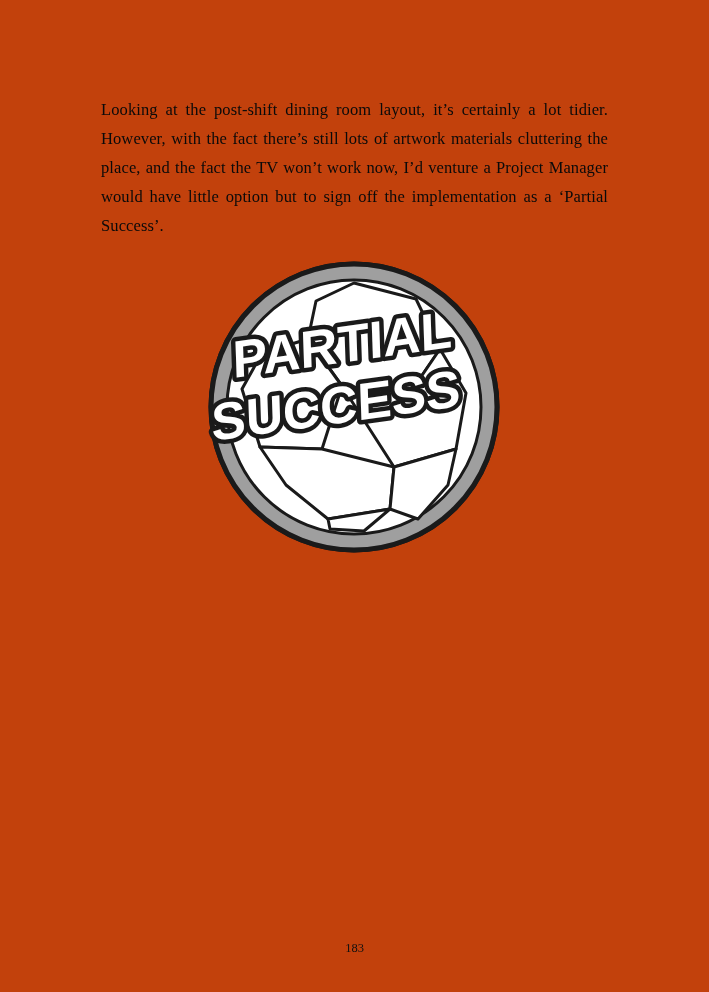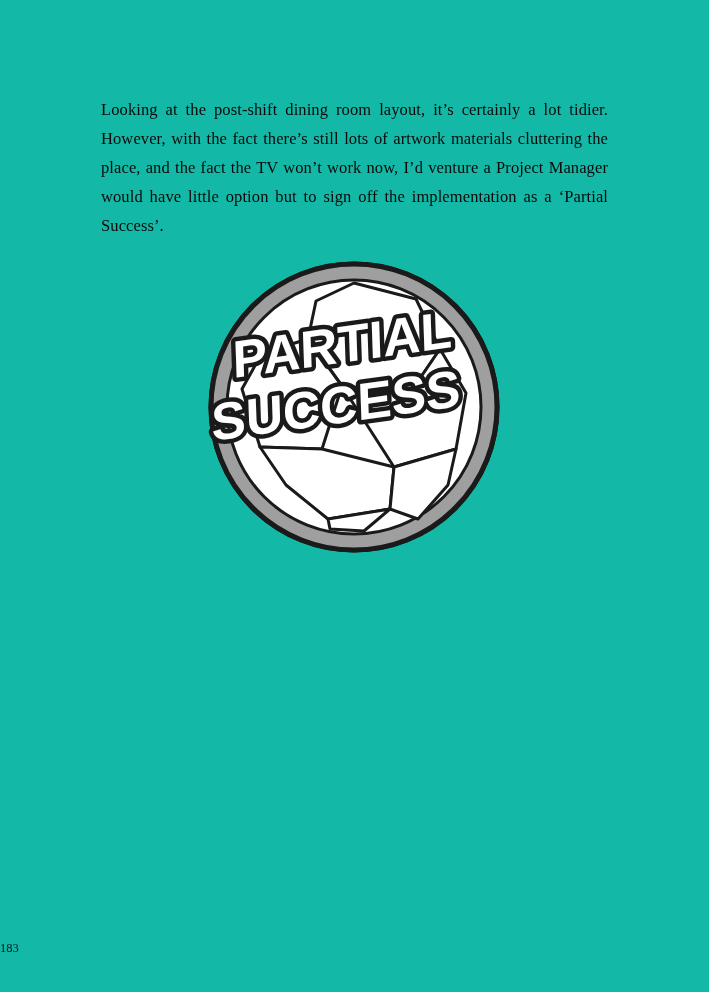--- a/index.html
+++ b/index.html
@@ -12,21 +12,21 @@
     height: 992px;
     position: relative;
     font-family: "Liberation Serif", serif;
     color: #000000;
     overflow: hidden;
   }
 
   .page {
     position: absolute;
     inset: 0;
-    background: #14b8a6;
+    background: #c2410c;
   }
 
   .body-text {
     position: absolute;
     left: 101px;
     top: 78px;
     width: 507px;
     font-family: "Liberation Serif", serif;
     font-size: 16.5px;
     line-height: 29px;
@@ -47,20 +47,21 @@
     display: block;
     width: 300px;
     height: 308px;
   }
 
   .page-number {
     position: absolute;
     left: 0;
     right: 0;
     top: 941px;
+    text-align: center;
     font-family: "Liberation Serif", serif;
     font-size: 12.5px;
     color: #111111;
   }
 </style>
 </head>
 <body>
 
 <div class="page">
 

